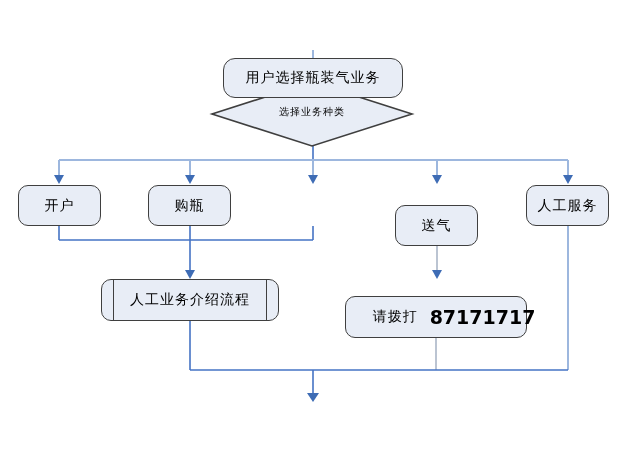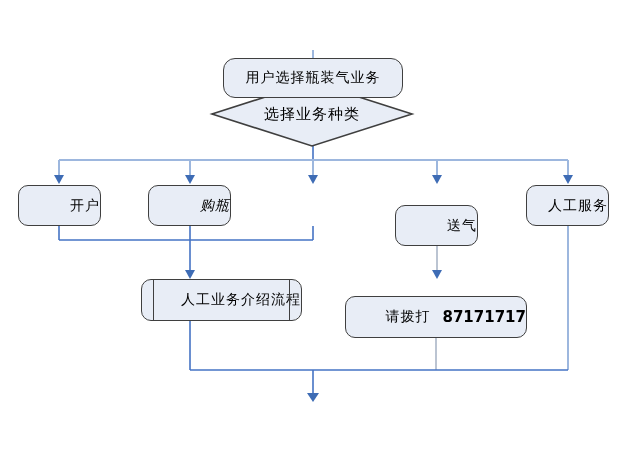--- a/index.html
+++ b/index.html
@@ -33,42 +33,42 @@
     border: 1.5px solid var(--c-node_border, #3F3F3F);
     display: flex;
     align-items: center;
     justify-content: center;
     color: var(--c-text, #000000);
     font-size: 14px;
     letter-spacing: 1px;
     white-space: nowrap;
   }
   .rounded   { border-radius: 12px; }
-  .rounded-sm{ border-radius: 10px; justify-content: flex-end; }
+  .rounded-sm{ border-radius: 10px; }
   .terminator{ border-radius: 19px; }
 
   .label-float {
     position: absolute;
     color: var(--c-text, #000000);
-    font-size: 15px;
+    font-size: 10px;
     letter-spacing: 1px;
     text-align: center;
     white-space: nowrap;
   }
   .bars {
     position: absolute;
     left: 11px; right: 11px; top: -1px; bottom: -1px;
     border-left: 1.5px solid var(--c-node_border, #3F3F3F);
     border-right: 1.5px solid var(--c-node_border, #3F3F3F);
     pointer-events: none;
   }
   .phone-number {
     font-family: "DejaVu Sans", "Liberation Sans", sans-serif;
     font-weight: bold;
-    font-size: 15px;
+    font-size: 19px;
     letter-spacing: 0;
     margin-left: 12px;
   }
 </style>
 </head>
 <body>
 
 <div id="canvas">
 
   <svg id="connector-layer" viewBox="0 0 622 455" xmlns="http://www.w3.org/2000/svg">
@@ -133,31 +133,31 @@
 
   <div class="node rounded" style="left:223px; top:10px; width:180px; height:40px;margin-top:48px;">
     <span>用户选择瓶装气业务</span>
   </div>
 
   <div class="label-float" style="left:212px; top:105px; width:200px;">选择业务种类</div>
 
   <div class="node rounded-sm" style="left:18px; top:185px; width:83px; height:41px;">
     <span>开户</span>
   </div>
-  <div class="node rounded-sm" style="left:148px; top:185px; width:83px; height:41px;font-style:italic;">
+  <div class="node rounded-sm" style="left:148px; top:185px; width:83px; height:41px;">
     <span>购瓶</span>
   </div>
   <div class="node rounded-sm" style="left:395px; top:185px; width:83px; height:41px;margin-top:20px;">
     <span>送气</span>
   </div>
   <div class="node rounded-sm" style="left:526px; top:185px; width:83px; height:41px;">
     <span>人工服务</span>
   </div>
 
-  <div class="node rounded-sm" style="left:101px; top:279px; width:161px; height:42px;margin-left:40px;">
+  <div class="node rounded-sm" style="left:101px; top:279px; width:178px; height:42px;">
     <div class="bars"></div>
     <span>人工业务介绍流程</span>
   </div>
 
   <div class="node rounded-sm" style="left:345px; top:296px; width:182px; height:42px;padding-left:36px;">
     <span>请拨打</span>
       <span class="phone-number">87171717</span>
   </div>
 
 

